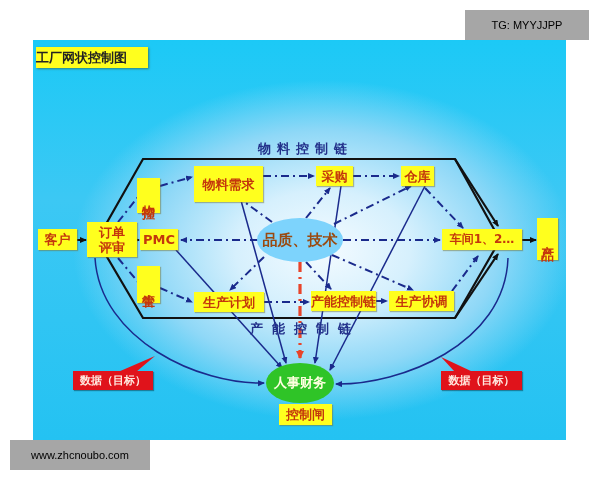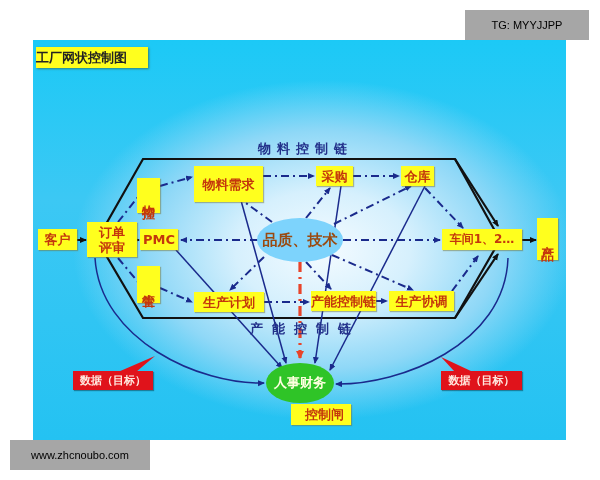--- a/index.html
+++ b/index.html
@@ -135,19 +135,19 @@
 <div class="ellipse" style="left:257px; top:218px; width:86px; height:44px; background:#7dd3fc; color:#9a4a10; font-size:15px;">品质、技术</div>
 
 <div class="box" style="left:442px; top:229px; width:80px; height:21px; font-size:12px;">车间1、2…</div>
 <div class="box vert" style="left:537px; top:218px; width:21px; height:42px; letter-spacing:4px;">产品</div>
 
 <div class="box" style="left:194px; top:292px; width:70px; height:20px;">生产计划</div>
 <div class="box" style="left:311px; top:291px; width:65px; height:20px;">产能控制链</div>
 <div class="box" style="left:389px; top:291px; width:65px; height:20px;">生产协调</div>
 
 <div class="ellipse" style="left:266px; top:363px; width:68px; height:40px; background:#2fc427; color:#ffffe0; font-size:13px;">人事财务</div>
-<div class="box" style="left:291px; top:404px; width:53px; height:21px;padding-left:7px;">控制闸</div>
+<div class="box" style="left:279px; top:404px; width:53px; height:21px;">控制闸</div>
 
 <div class="tag" style="left:73px; top:371px; width:80px; height:19px;">数据（目标）</div>
 <div class="tag" style="left:441px; top:371px; width:81px; height:19px;">数据（目标）</div>
 
 <div class="watermark" style="left:465px; top:10px; width:124px; height:30px;">TG: MYYJJPP</div>
 <div class="watermark" style="left:10px; top:440px; width:140px; height:30px;">www.zhcnoubo.com</div>
 
 </body></html>

